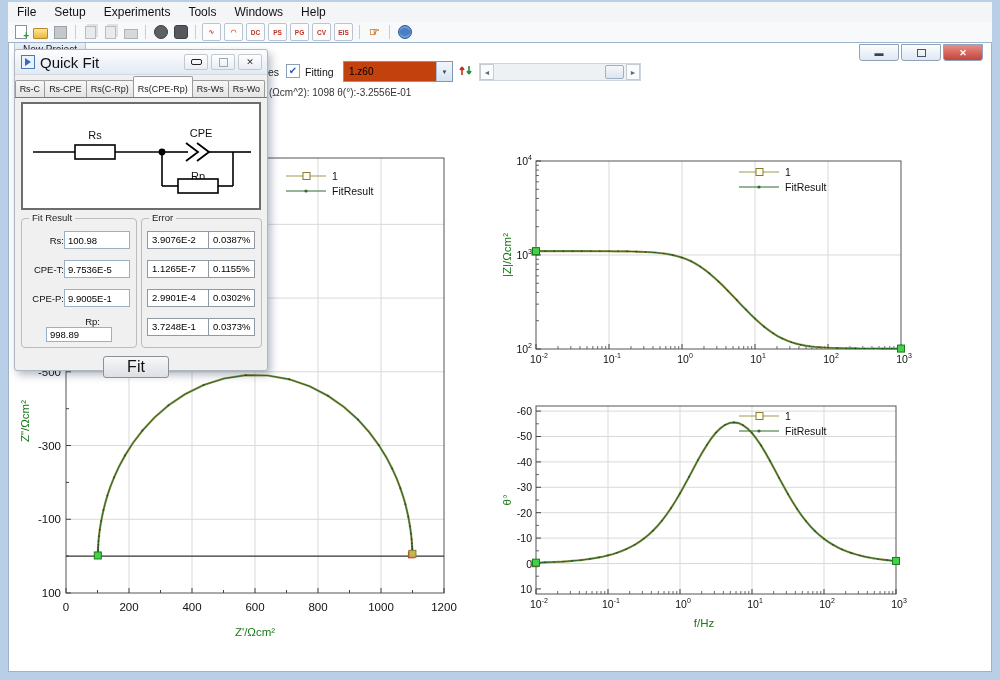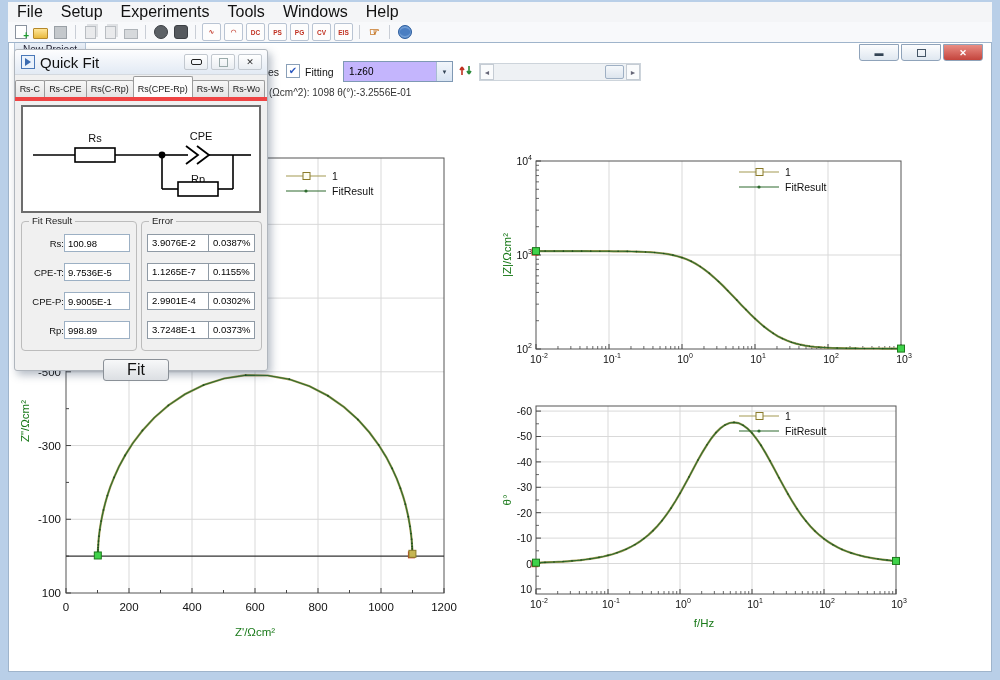--- a/index.html
+++ b/index.html
@@ -8,21 +8,21 @@
   svg{font-family:"Liberation Sans",sans-serif;}
   
   .fr{position:absolute;background:#b9cfe8;z-index:1;}
   #fr-t{left:0;top:0;right:0;height:2px}
   #fr-l{left:0;top:0;bottom:0;width:8px}
   #fr-r{right:0;top:0;bottom:0;width:8px}
   #fr-b{left:0;bottom:0;right:0;height:8px}
   
   #menubar{position:absolute;left:8px;top:2px;right:8px;height:20px;background:#f4f5f7;
            border-bottom:1px solid #e2e4e8;display:flex;align-items:center;z-index:2;}
-  .mi{font-size:16px;color:#111;padding:3px 9px;cursor:default;}
+  .mi{font-size:12px;color:#111;padding:3px 9px;cursor:default;}
   
   #toolbar{position:absolute;left:8px;top:22px;right:8px;height:20px;background:#f8f9fb;
            border-bottom:1px solid #d7dbe1;display:flex;align-items:center;gap:3px;padding-left:4px;z-index:2;}
   .tbi{width:17px;height:16px;display:inline-flex;align-items:center;justify-content:center;position:relative;}
   .tsep{width:1px;height:14px;background:#c9ced6;margin:0 3px;}
   .pg{width:10px;height:12px;background:#fff;border:1px solid #8a929e;display:block;}
   .pl{position:absolute;right:0;bottom:-1px;color:#1d9e2f;font-size:10px;font-weight:bold;line-height:10px;}
   .fl{width:13px;height:9px;background:linear-gradient(#ffe69a,#e8b93e);border:1px solid #b5882a;border-radius:1px;display:block;margin-top:3px;}
   .sv{width:11px;height:11px;background:#c4c8cc;border:1px solid #9aa0a6;display:block;}
   .d2{width:9px;height:11px;background:#e9eaec;border:1px solid #b9bdc2;box-shadow:2px -2px 0 #dfe1e4;display:block;}
@@ -44,21 +44,21 @@
        background:linear-gradient(#fcfdfe,#dfe7f0);display:flex;align-items:center;justify-content:center;
        font-size:9px;color:#345;}
   .wcb.close{background:linear-gradient(#e98d84,#c4443c);color:#fff;font-weight:bold;}
   .wcb .rst{width:7px;height:6px;border:1px solid #456;display:block;}
   
   #fitbar{position:absolute;left:0;top:16px;right:0;height:24px;}
   #partial-es{position:absolute;left:259px;top:7px;font-size:10.5px;color:#222;}
   #chk{position:absolute;left:277px;top:5px;width:12px;height:12px;background:#fff;border:1px solid #8aa0b8;
        font-size:10px;line-height:11px;text-align:center;color:#2b58c0;}
   #lbl-fitting{position:absolute;left:296px;top:7px;font-size:10.5px;color:#111;}
-  #dataset{position:absolute;left:334px;top:2px;width:108px;height:19px;background:#c4b5fd;border:1px solid #7f99b4;
+  #dataset{position:absolute;left:334px;top:2px;width:108px;height:19px;background:#c2410c;border:1px solid #7f99b4;
            font-size:10px;display:flex;align-items:center;}
   #dataset .val{flex:1;padding-left:5px;}
   #dataset .dda{width:15px;height:100%;background:linear-gradient(#f2f6fb,#d8e4f2);border-left:1px solid #a8bcd2;
            display:flex;align-items:center;justify-content:center;font-size:6px;color:#345;}
   #swap{position:absolute;left:450px;top:4px;width:14px;height:15px;}
   #hscroll{position:absolute;left:470px;top:4px;width:160px;height:16px;background:#eef1f4;border:1px solid #cdd4db;display:flex;}
   .sarr{width:14px;height:100%;background:#fafbfc;border:1px solid #c5ccd4;box-sizing:border-box;
         font-size:7px;color:#667;display:flex;align-items:center;justify-content:center;}
   #strack{flex:1;position:relative;}
   #sthumb{position:absolute;right:2px;top:1px;width:17px;height:12px;background:linear-gradient(#f5f8fb,#dde5ee);
@@ -78,21 +78,21 @@
   #dlg-title .t{font-size:15px;color:#111;}
   #dlg-btns{position:absolute;right:5px;top:4px;display:flex;gap:3px;}
   .dbt{width:22px;height:14px;border:1px solid #c2c8cf;border-radius:2px;background:linear-gradient(#fff,#e9edf2);
        display:flex;align-items:center;justify-content:center;font-size:9px;color:#333;}
   .dbt .min{width:9px;height:4px;border:1.5px solid #222;border-radius:2px;display:block;}
   .dbt .max{width:7px;height:7px;border:1px solid #9aa;display:block;}
   #dlg-tabs{position:absolute;left:3px;top:26px;right:3px;height:21px;display:flex;align-items:flex-end;justify-content:flex-end;}
   .tab{font-size:9px;color:#222;padding:3px 4px 3px;background:linear-gradient(#f7f7f7,#e4e4e4);
        border:1px solid #9b9b9b;border-bottom:none;border-radius:2px 2px 0 0;margin-right:-1px;white-space:nowrap;}
   .tab.active{background:#fcfcfc;padding-top:7px;position:relative;z-index:2;}
-  #dlg-body{position:absolute;left:0;top:47px;right:0;bottom:0;border-top:4px solid #ef4444;}
+  #dlg-body{position:absolute;left:0;top:47px;right:0;bottom:0;border-top:1px solid #ef4444;}
   #circuit{position:absolute;left:6px;top:4px;width:236px;height:104px;background:#fff;border:2px solid #6d6d6d;}
   .group{position:absolute;border:1px solid #bcbcbc;border-radius:4px;}
   .glabel{position:absolute;top:-7px;left:7px;background:#f0f0f0;padding:0 3px;font-size:9.5px;color:#222;}
   #grp-fit{left:6px;top:120px;width:114px;height:128px;}
   #grp-err{left:126px;top:120px;width:119px;height:128px;}
   .frow{position:absolute;left:0;right:0;height:22px;display:flex;align-items:center;}
   .frow .lab{width:42px;text-align:right;font-size:9.5px;color:#111;}
   .frow input{width:58px;height:14px;border:1px solid #9cb0c4;font-size:9.5px;padding:1px 3px;font-family:"Liberation Sans",sans-serif;}
   .erow{position:absolute;left:5px;height:18px;display:flex;}
   .ecell{background:#fff;border:1px solid #8f9aa5;font-size:9.5px;line-height:16px;padding-left:4px;box-sizing:border-box;}
@@ -657,21 +657,21 @@
             <input value="100.98" style="">
           </div>
           <div class="frow" style="top: 39px;">
             <span class="lab">CPE-T:</span>
             <input value="9.7536E-5" style="">
           </div>
           <div class="frow" style="top: 68px;">
             <span class="lab">CPE-P:</span>
             <input value="9.9005E-1" style="">
           </div>
-          <div class="frow" style="top: 97px;">
+          <div class="frow" style="top: 97px; flex-direction: column;">
             <span class="lab">Rp:</span>
             <input value="998.89" style="">
           </div>
         </div>
       <div class="group" id="grp-err">
         <span class="glabel">Error</span>
       <div class="erow" style="top: 12px;">
             <div class="ecell ec1">3.9076E-2</div>
             <div class="ecell ec2">0.0387%</div>
           </div>

